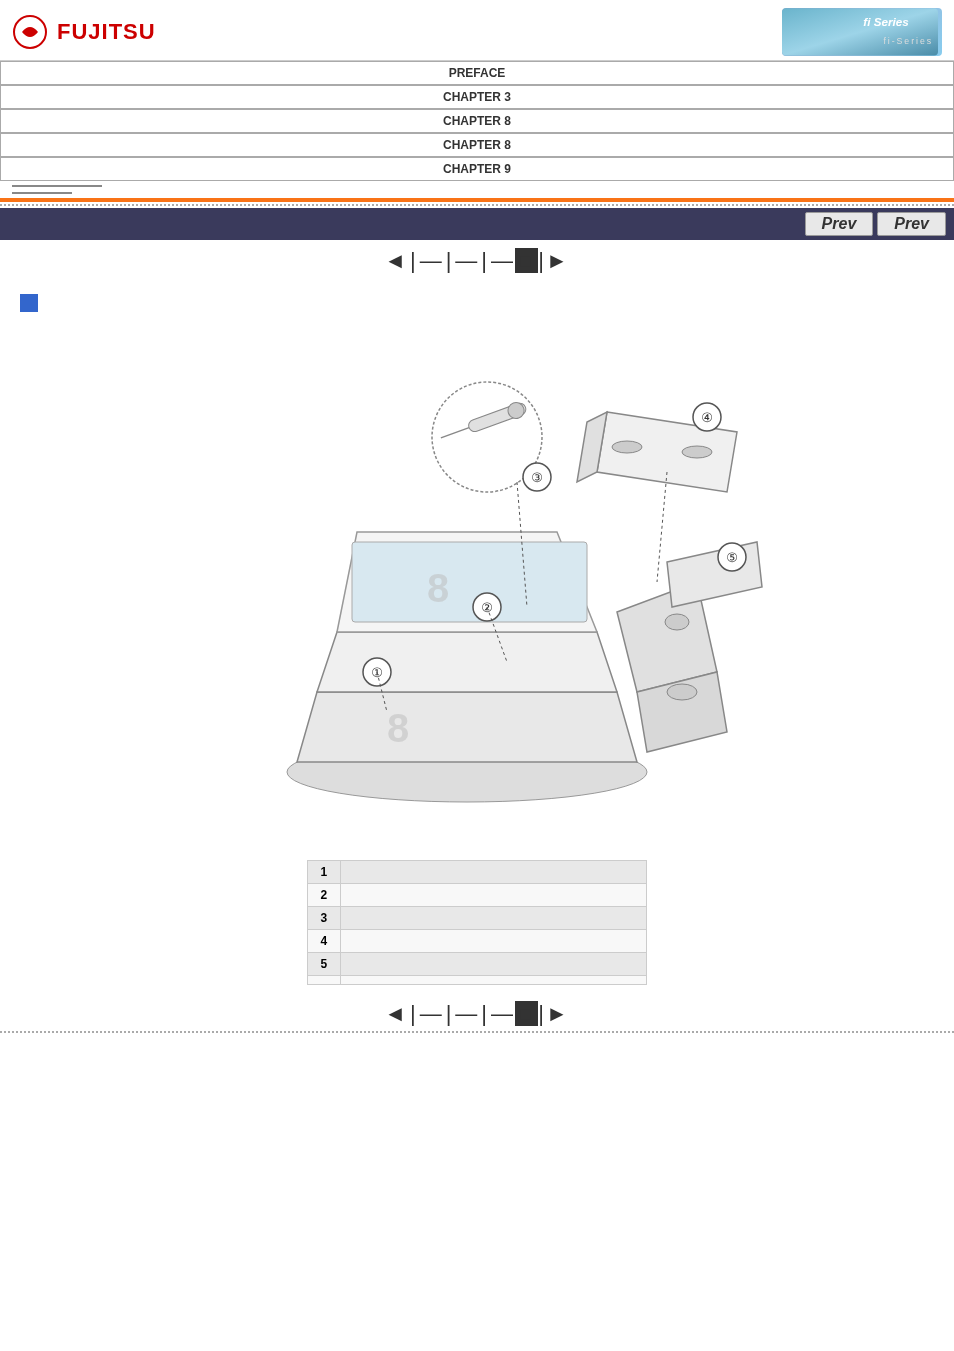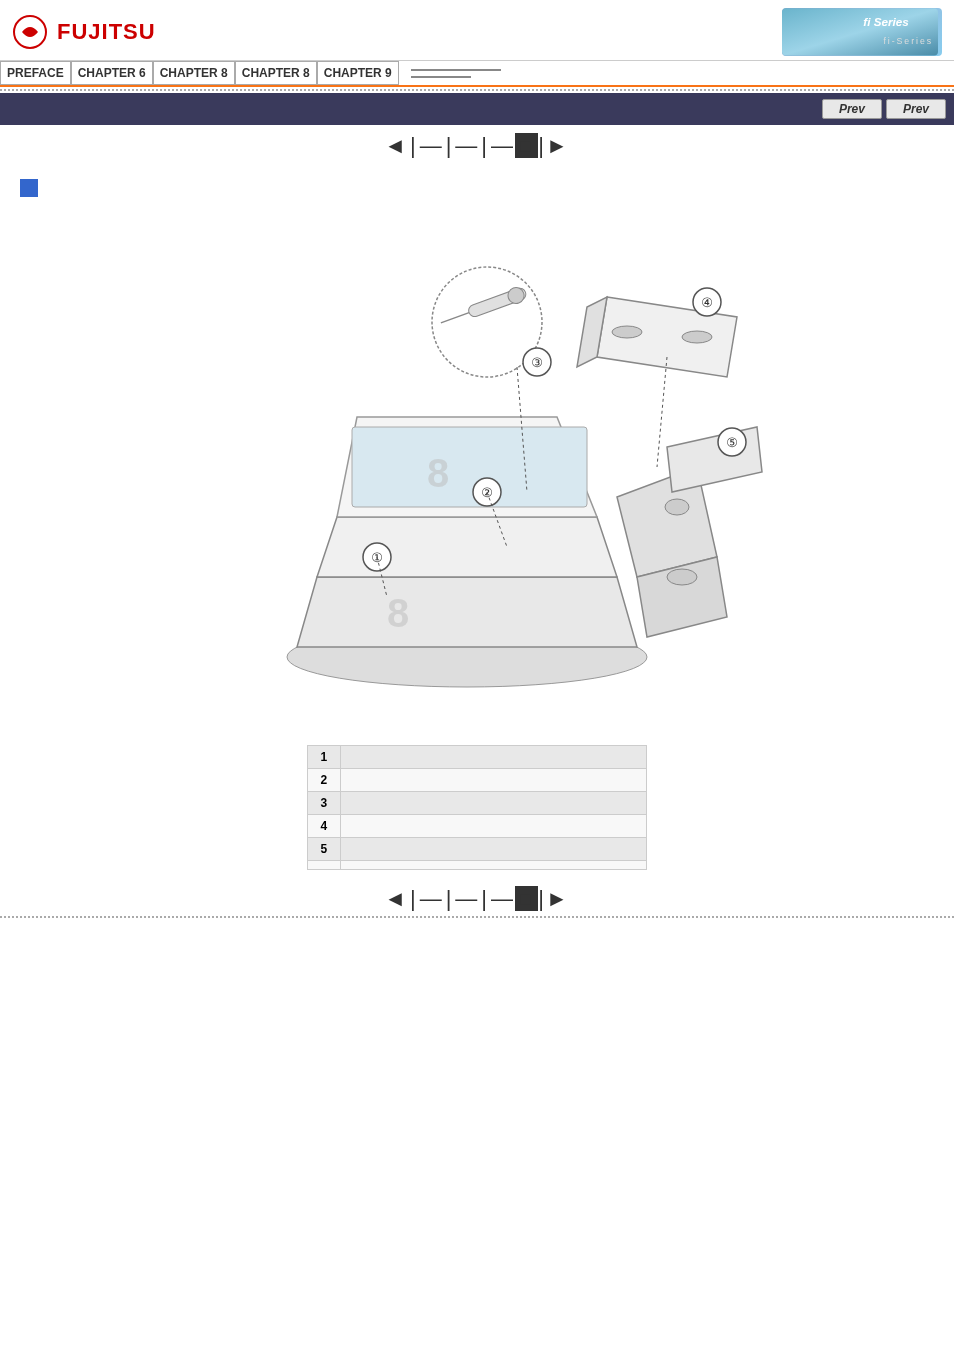--- a/index.html
+++ b/index.html
@@ -63,21 +63,21 @@
       align-items: center;
       justify-content: flex-end;
       padding: 0 8px;
       margin-bottom: 4px;
     }
     .toolbar-btn {
       background: #e8e8e8;
       border: 1px solid #999;
       border-radius: 2px;
       padding: 2px 16px;
-      font-size: 12px;
+      font-size: 16px;
       font-style: italic;
       cursor: pointer;
       font-weight: bold;
       margin-left: 4px;
       color: #333;
     }
 
     
     .page-nav {
       text-align: center;
@@ -174,23 +174,23 @@
       </defs>
       <rect width="160" height="48" fill="url(#hg)" rx="4"></rect>
       <text x="130" y="18" text-anchor="end" font-size="12" font-style="italic" font-weight="bold" fill="white">fi Series</text>
       <text x="155" y="36" text-anchor="end" font-size="9" fill="#ddd" letter-spacing="2">fi-Series</text>
     </svg>
   </div>
 </div>
 
 <div class="nav-rows-wrap">
 
-  <div style="display:flex; border-bottom:2px solid #f97316;">
+  <div style="display:flex; border-bottom:4px solid #f97316;flex-direction:column;">
     <div class="nav-tab">PREFACE</div>
-    <div class="nav-tab">CHAPTER 6</div>
+    <div class="nav-tab">CHAPTER 3</div>
     <div class="nav-tab">CHAPTER 8</div>
     <div class="nav-tab">CHAPTER 8</div>
     <div class="nav-tab">CHAPTER 9</div>
     <div style="flex:1; display:flex; flex-direction:column; justify-content:center; gap:5px; padding: 4px 12px;">
       <div style="height:2px;background:#888;width:90px;"></div>
       <div style="height:2px;background:#888;width:60px;"></div>
     </div>
   </div>
 
 </div>

